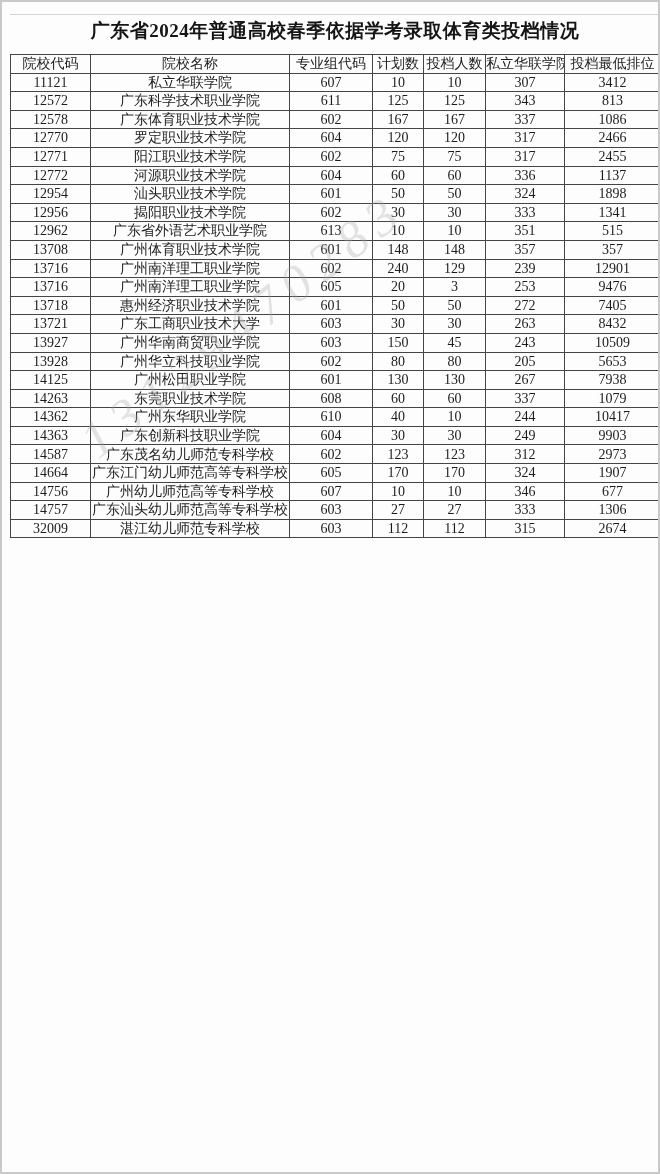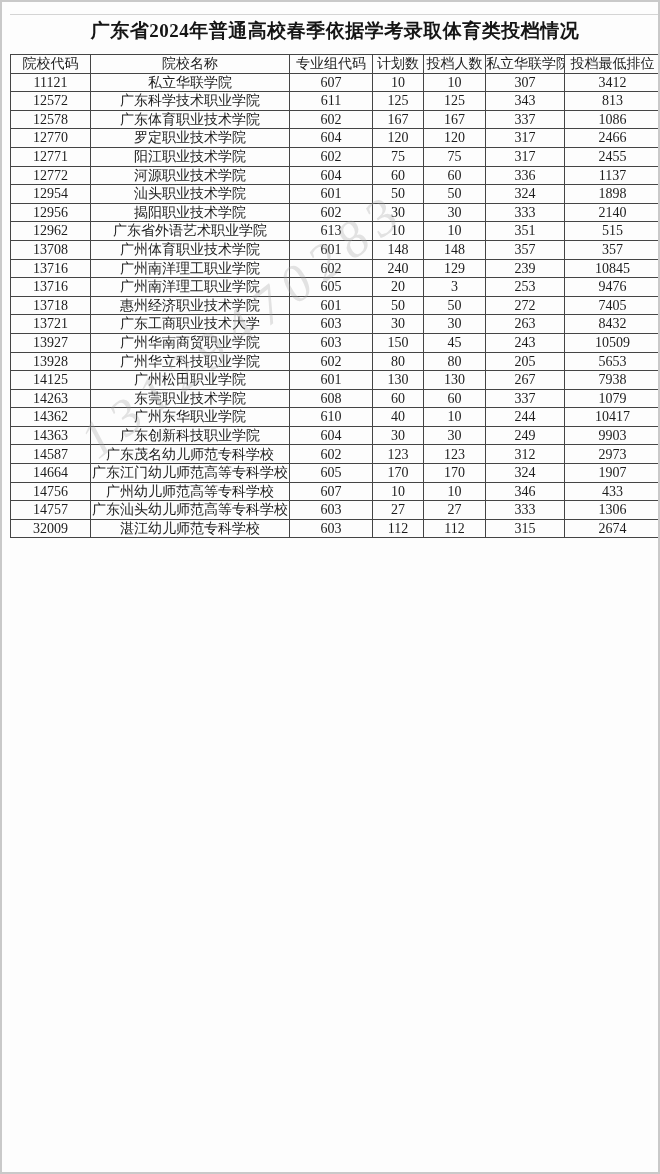--- a/index.html
+++ b/index.html
@@ -149,21 +149,21 @@
           <td>324</td>
           <td>1898</td>
         </tr>
         <tr>
           <td>12956</td>
           <td>揭阳职业技术学院</td>
           <td>602</td>
           <td>30</td>
           <td>30</td>
           <td>333</td>
-          <td>2140</td>
+          <td>1341</td>
         </tr>
         <tr>
           <td>12962</td>
           <td>广东省外语艺术职业学院</td>
           <td>613</td>
           <td>10</td>
           <td>10</td>
           <td>351</td>
           <td>515</td>
         </tr>
@@ -176,21 +176,21 @@
           <td>357</td>
           <td>357</td>
         </tr>
         <tr>
           <td>13716</td>
           <td>广州南洋理工职业学院</td>
           <td>602</td>
           <td>240</td>
           <td>129</td>
           <td>239</td>
-          <td>10845</td>
+          <td>12901</td>
         </tr>
         <tr>
           <td>13716</td>
           <td>广州南洋理工职业学院</td>
           <td>605</td>
           <td>20</td>
           <td>3</td>
           <td>253</td>
           <td>9476</td>
         </tr>
@@ -284,21 +284,21 @@
           <td>324</td>
           <td>1907</td>
         </tr>
         <tr>
           <td>14756</td>
           <td>广州幼儿师范高等专科学校</td>
           <td>607</td>
           <td>10</td>
           <td>10</td>
           <td>346</td>
-          <td>433</td>
+          <td>677</td>
         </tr>
         <tr>
           <td>14757</td>
           <td>广东汕头幼儿师范高等专科学校</td>
           <td>603</td>
           <td>27</td>
           <td>27</td>
           <td>333</td>
           <td>1306</td>
         </tr>

